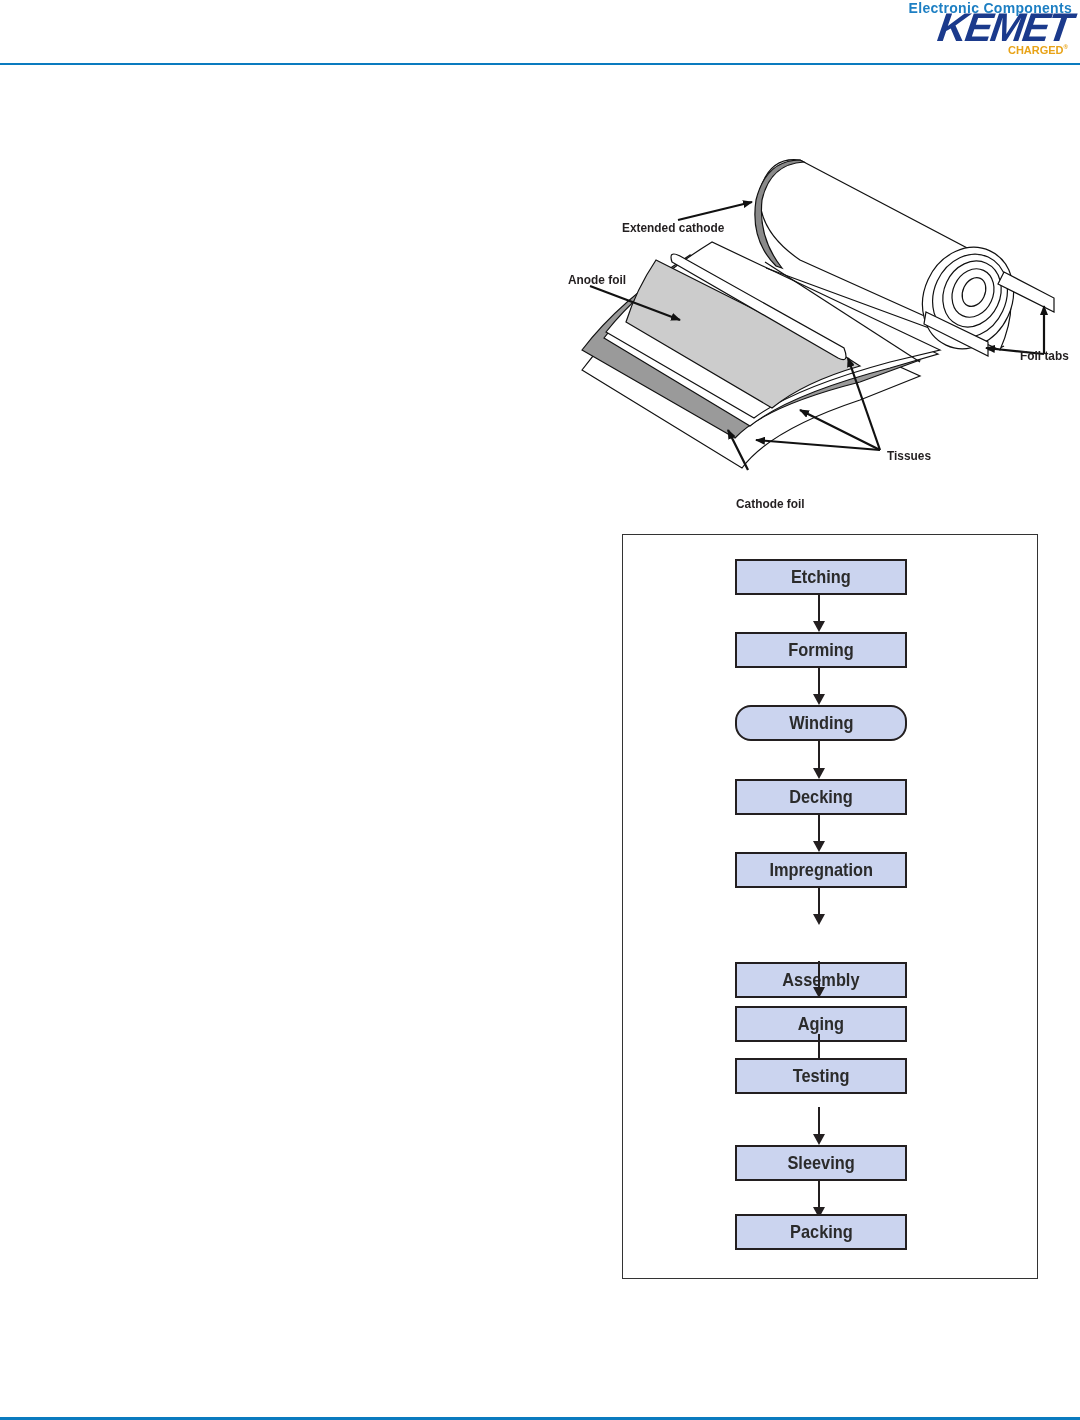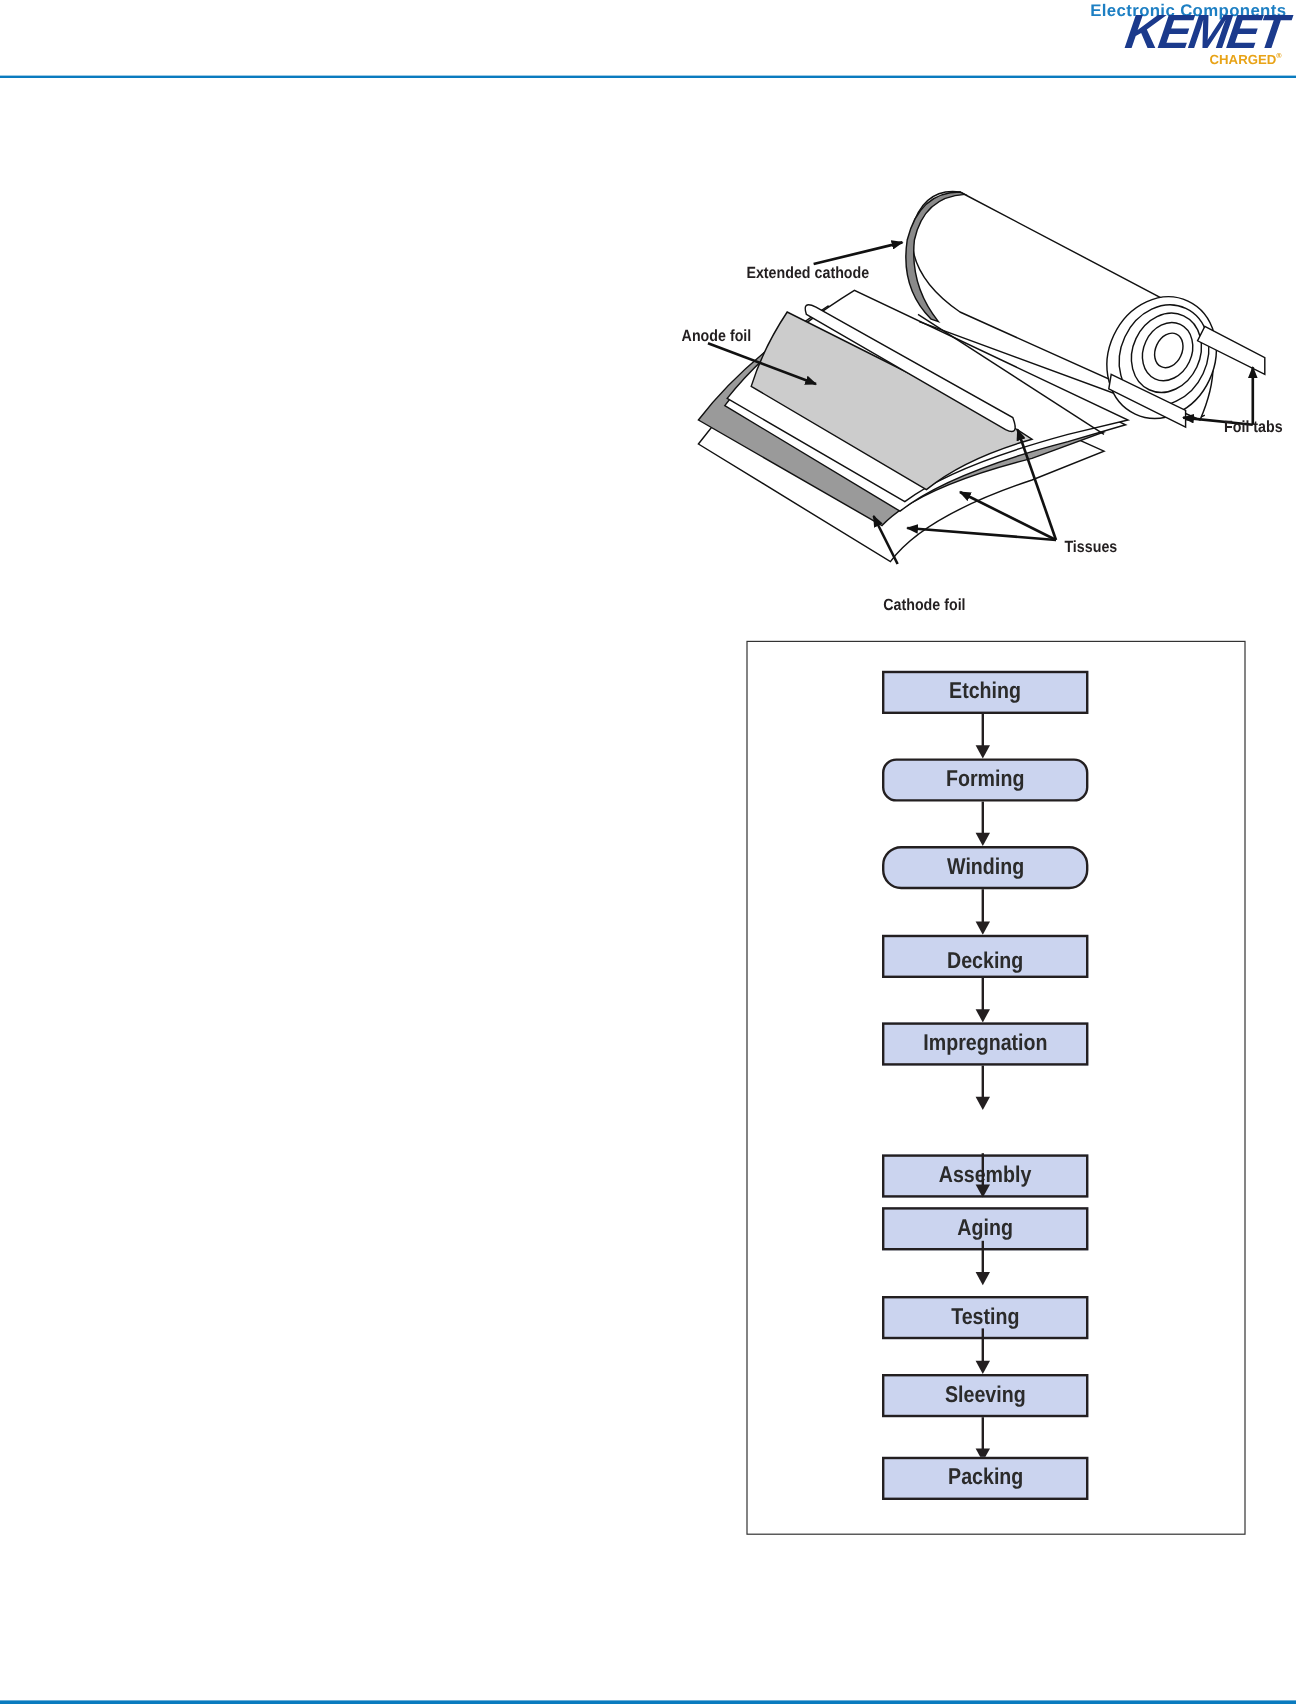--- a/index.html
+++ b/index.html
@@ -97,51 +97,51 @@
   <div class="callout" style="left:327px; top:298px;">Tissues</div>
   <div class="callout" style="left:176px; top:346px;">Cathode foil</div>
 </div>
 
 <div class="flow-frame" id="flow">
     <div class="step" style="top: 24px;">
       <span>Etching</span>
     </div>
     <div class="connector" style="top: 60px; height: 27.2px;"></div>
     <div class="arrowhead" style="top: 86.2px;"></div>
-    <div class="step" style="top: 97.2px; border-radius: 12px;">
+    <div class="step" style="top: 97.2px;">
       <span>Forming</span>
     </div>
     <div class="connector" style="top: 133.2px; height: 27.2px;"></div>
     <div class="arrowhead" style="top: 159.4px;"></div>
     <div class="step" style="top: 170.4px; border-radius: 16px;">
       <span>Winding</span>
     </div>
     <div class="connector" style="top: 206.4px; height: 27.2px;"></div>
     <div class="arrowhead" style="top: 232.6px;"></div>
-    <div class="step" style="top: 243.6px; align-items: flex-end;">
+    <div class="step" style="top: 243.6px;">
       <span>Decking</span>
     </div>
     <div class="connector" style="top: 279.6px; height: 27.2px;"></div>
     <div class="arrowhead" style="top: 305.8px;"></div>
     <div class="step" style="top: 316.8px;">
       <span>Impregnation</span>
     </div>
     <div class="connector" style="top: 352.8px; height: 27.2px;"></div>
     <div class="arrowhead" style="top: 379px;"></div>
     <div class="step" style="top: 390px; margin-top: 37px;">
       <span>Assembly</span>
     </div>
     <div class="connector" style="top: 426px; height: 27.2px;"></div>
     <div class="arrowhead" style="top: 452.2px;"></div>
     <div class="step" style="top: 471px;">
       <span>Aging</span>
     </div>
     <div class="connector" style="top: 499.2px; height: 27.2px;"></div>
     <div class="arrowhead" style="top: 525.4px;"></div>
-    <div class="step" style="top: 545px;">
+    <div class="step" style="top: 523px;">
       <span>Testing</span>
     </div>
     <div class="connector" style="top: 572.4px; height: 27.2px;"></div>
     <div class="arrowhead" style="top: 598.6px;"></div>
     <div class="step" style="top: 609.6px; align-items: center;">
       <span>Sleeving</span>
     </div>
     <div class="connector" style="top: 645.6px; height: 27.2px;"></div>
     <div class="arrowhead" style="top: 671.8px;"></div>
     <div class="step" style="top: 679px;">

